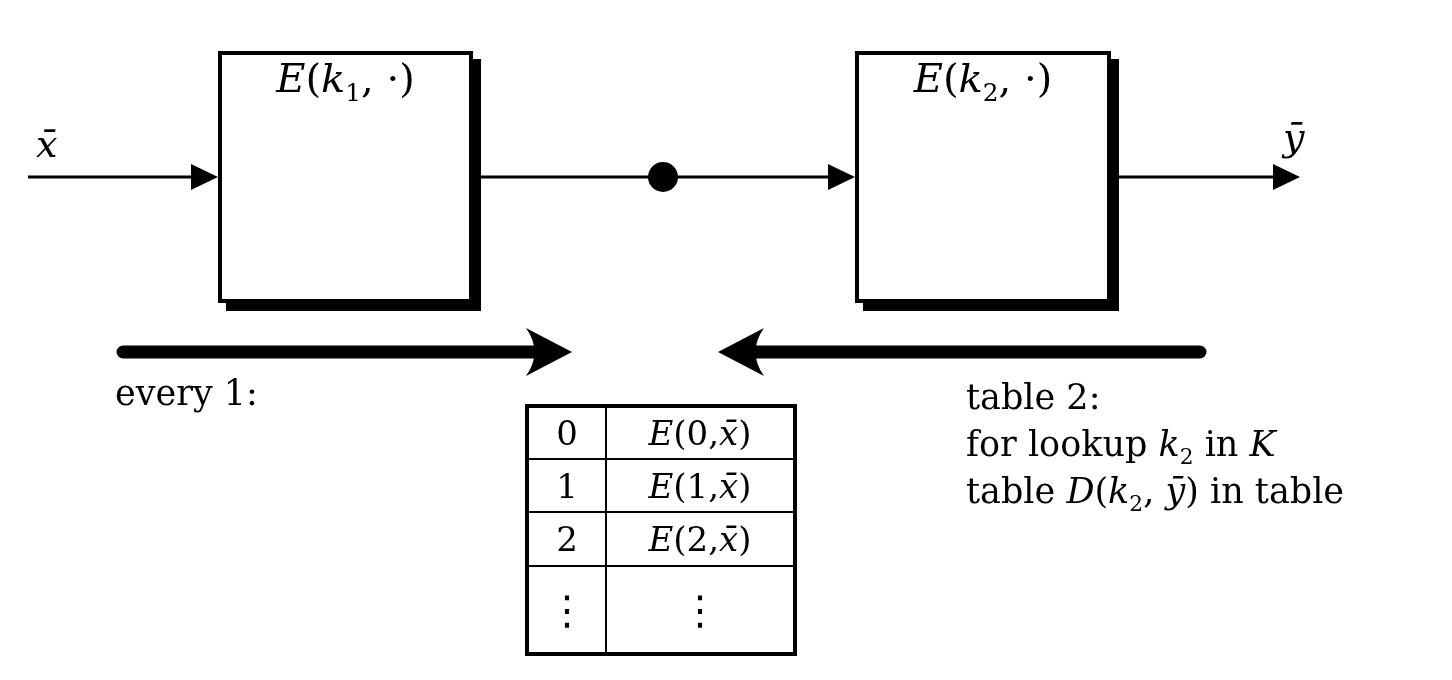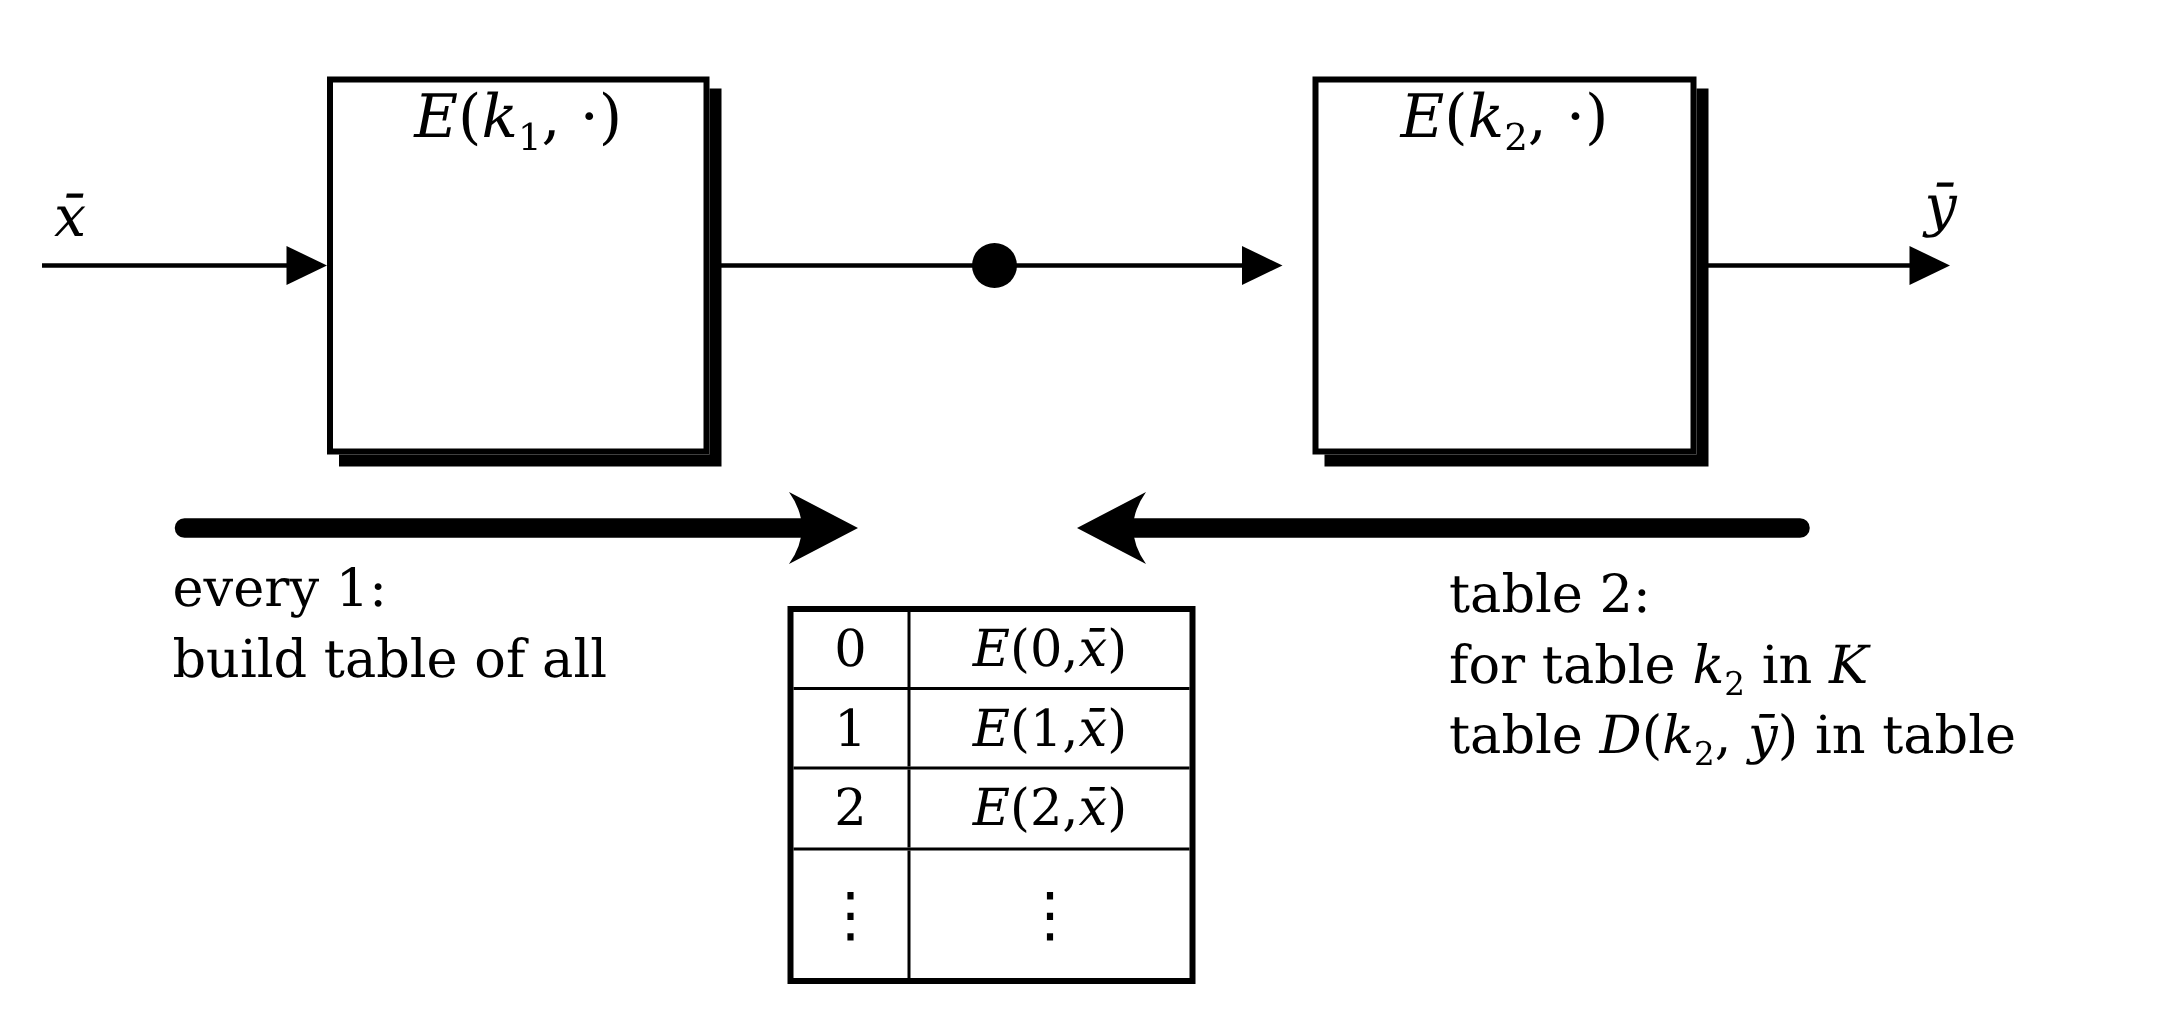--- a/index.html
+++ b/index.html
@@ -21,21 +21,21 @@
     box-sizing: border-box;
     border: 4px solid #000;
     background: #fff;
     box-shadow: 8px 8px 0 0 #000;
     display: flex;
     align-items: flex-start;
     justify-content: center;
     font-size: 40px;
   }
   #box1 { left: 218px; width: 255px; }
-  #box2 { left: 855px; width: 256px; margin-left: 20px; }
+  #box2 { left: 855px; width: 256px; }
 
   .it { font-style: italic; }
   .rm { font-style: normal; }
   sub.rm { font-size: 0.62em; font-style: normal; line-height: 0; }
 
   .wire-label { position: absolute; font-size: 38px; font-style: italic; }
   #input-label  { left: 36px;  top: 122px; }
   #output-label { left: 1283px; top: 115px; }
 
   .step-text { position: absolute; font-size: 35px; line-height: 47px; white-space: nowrap; }
@@ -102,27 +102,26 @@
   <div class="cipher-box" id="box2">
     <span>
       <span class="it">E</span><span class="rm">(</span><span class="it">k</span><sub class="rm">2</sub><span class="rm">, ·)</span>
     </span>
   </div>
 
   <div class="wire-label" id="output-label">ȳ</div>
 
   <div class="step-text" id="step1-text">
     <div>every 1:</div>
-    <div>build table of all</div>
   </div>
 
   <div class="step-text" id="step2-text">
     <div>table 2:</div>
     <div>
-      <span class="rm">for table </span><span class="it">k</span><sub class="rm">2</sub><span class="rm"> in </span><span class="it">K</span>
+      <span class="rm">for lookup </span><span class="it">k</span><sub class="rm">2</sub><span class="rm"> in </span><span class="it">K</span>
     </div>
     <div>
       <span class="rm">table </span><span class="it">D</span><span class="rm">(</span><span class="it">k</span><sub class="rm">2</sub><span class="rm">, </span><span class="it">ȳ</span><span class="rm">)</span><span class="rm"> in table</span>
     </div>
   </div>
 
   <div id="lookup-table">
     <div class="trow r1">
       <div class="tkey">0</div>
       <div class="tval">

